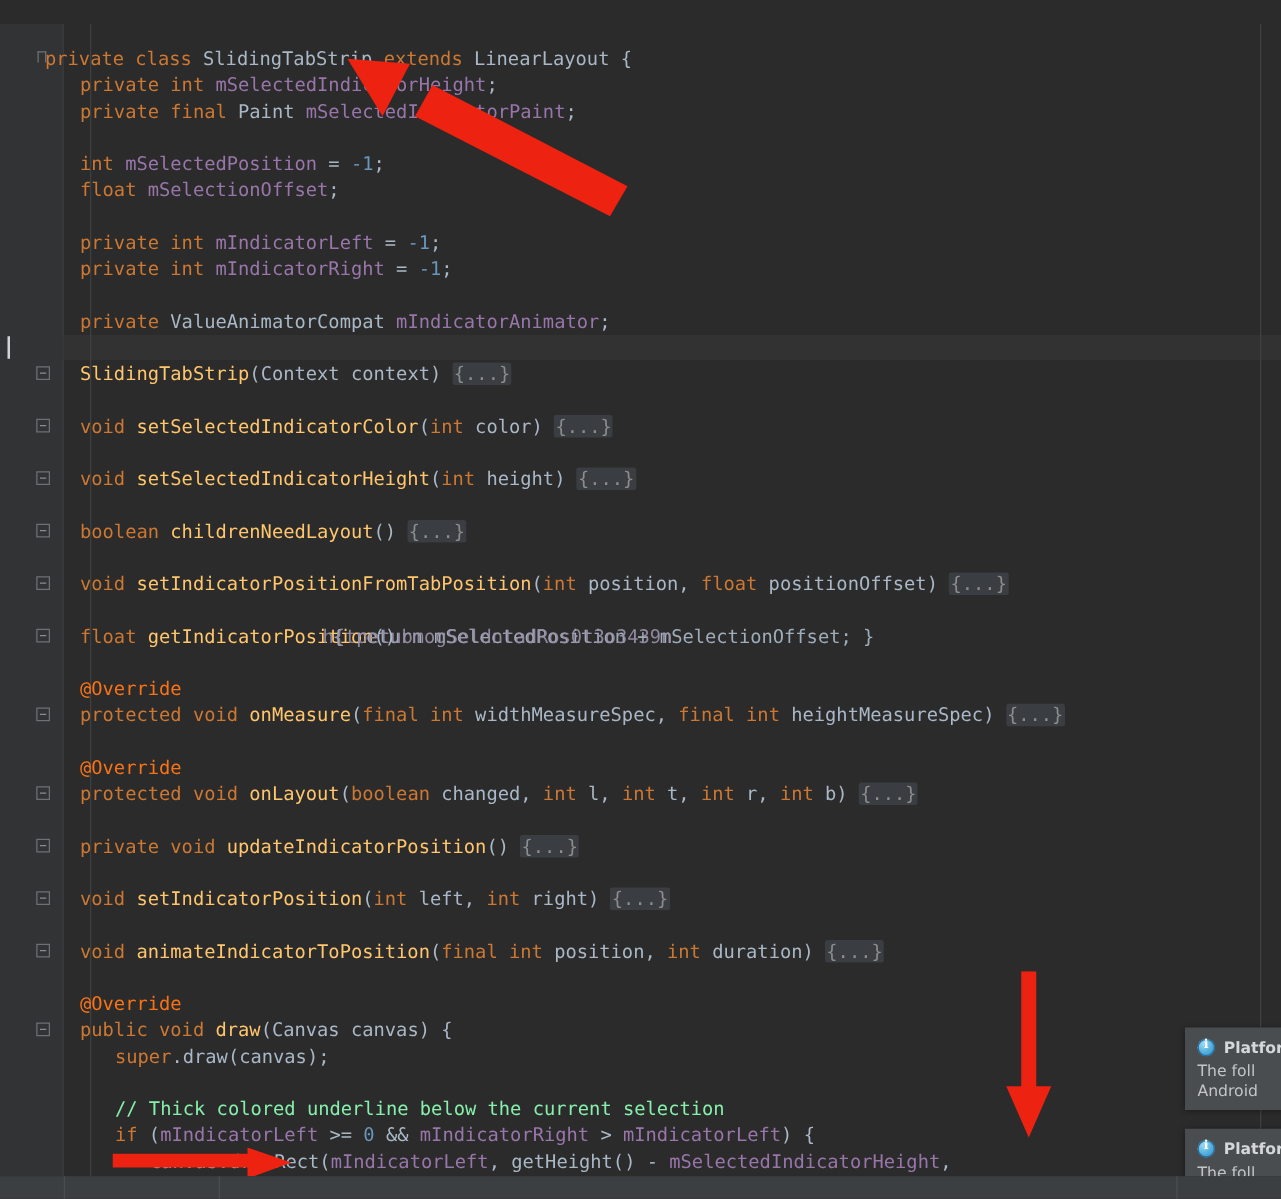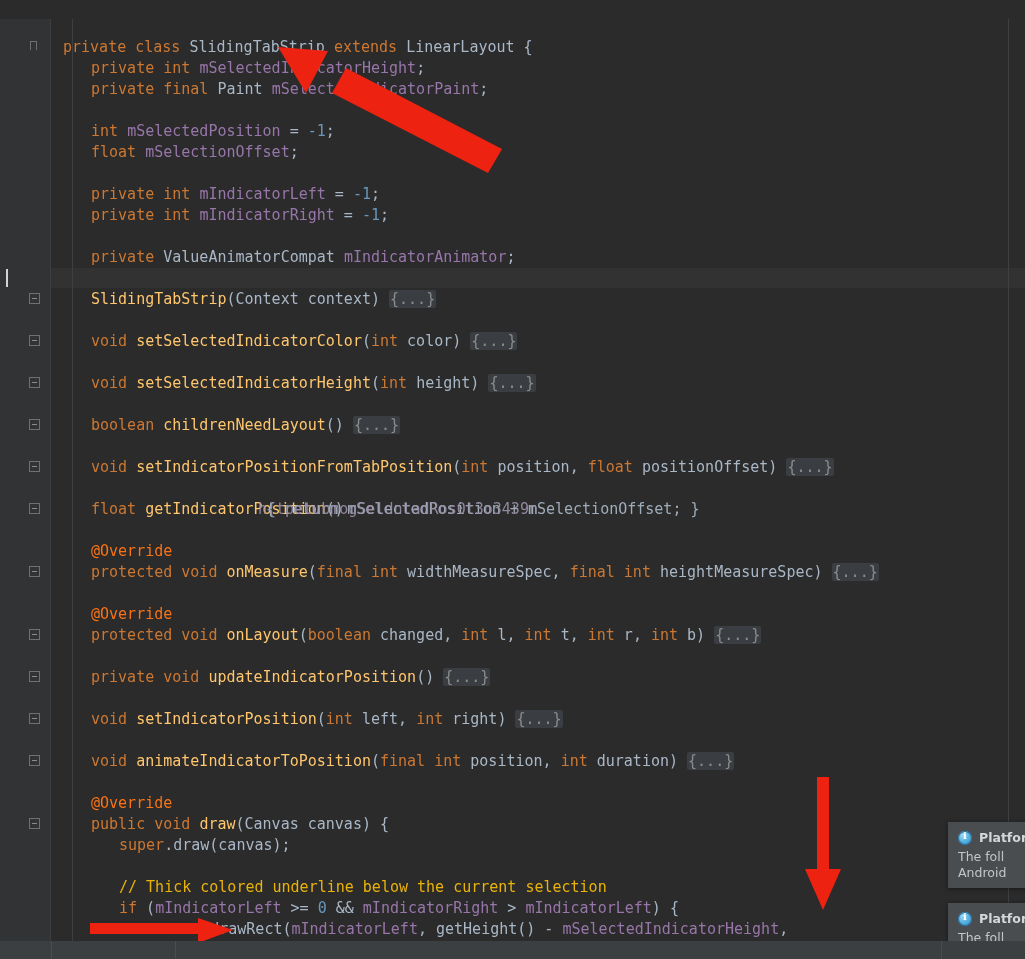--- a/index.html
+++ b/index.html
@@ -79,29 +79,29 @@
     border-left:1px solid #6e7174;border-top:1px solid #6e7174;
     border-right:1px solid #6e7174;
   }
 
   
   #code{
     position:absolute;left:51px;top:0;width:974px;height:100%;
     font-family:"DejaVu Sans Mono","Liberation Mono",monospace;
     font-size:15px;line-height:21px;white-space:pre;
   }
-  .ln{position:absolute;left:0;height:21px;white-space:pre;margin-left:27px;}
+  .ln{position:absolute;left:0;height:21px;white-space:pre;}
 
   .kw   {color:#cc7832;}
   .num  {color:#6897bb;}
   .fld  {color:#9876aa;}
   .mth  {color:#ffc66d;}
   .cls  {color:#a9b7c6;}
   .pln  {color:#a9b7c6;}
-  .cmt  {color:#eab308;}
+  .cmt  {color:#86efac;}
   .ann  {color:#f97316;}
   .fold-ph{
     color:#8c8c8c;background:#3a3d41;border-radius:2px;padding:0 1px;
   }
 
   
   .ghost{
     position:absolute;white-space:pre;opacity:.92;
     font-family:"DejaVu Sans Mono","Liberation Mono",monospace;
     font-size:15px;line-height:21px;

